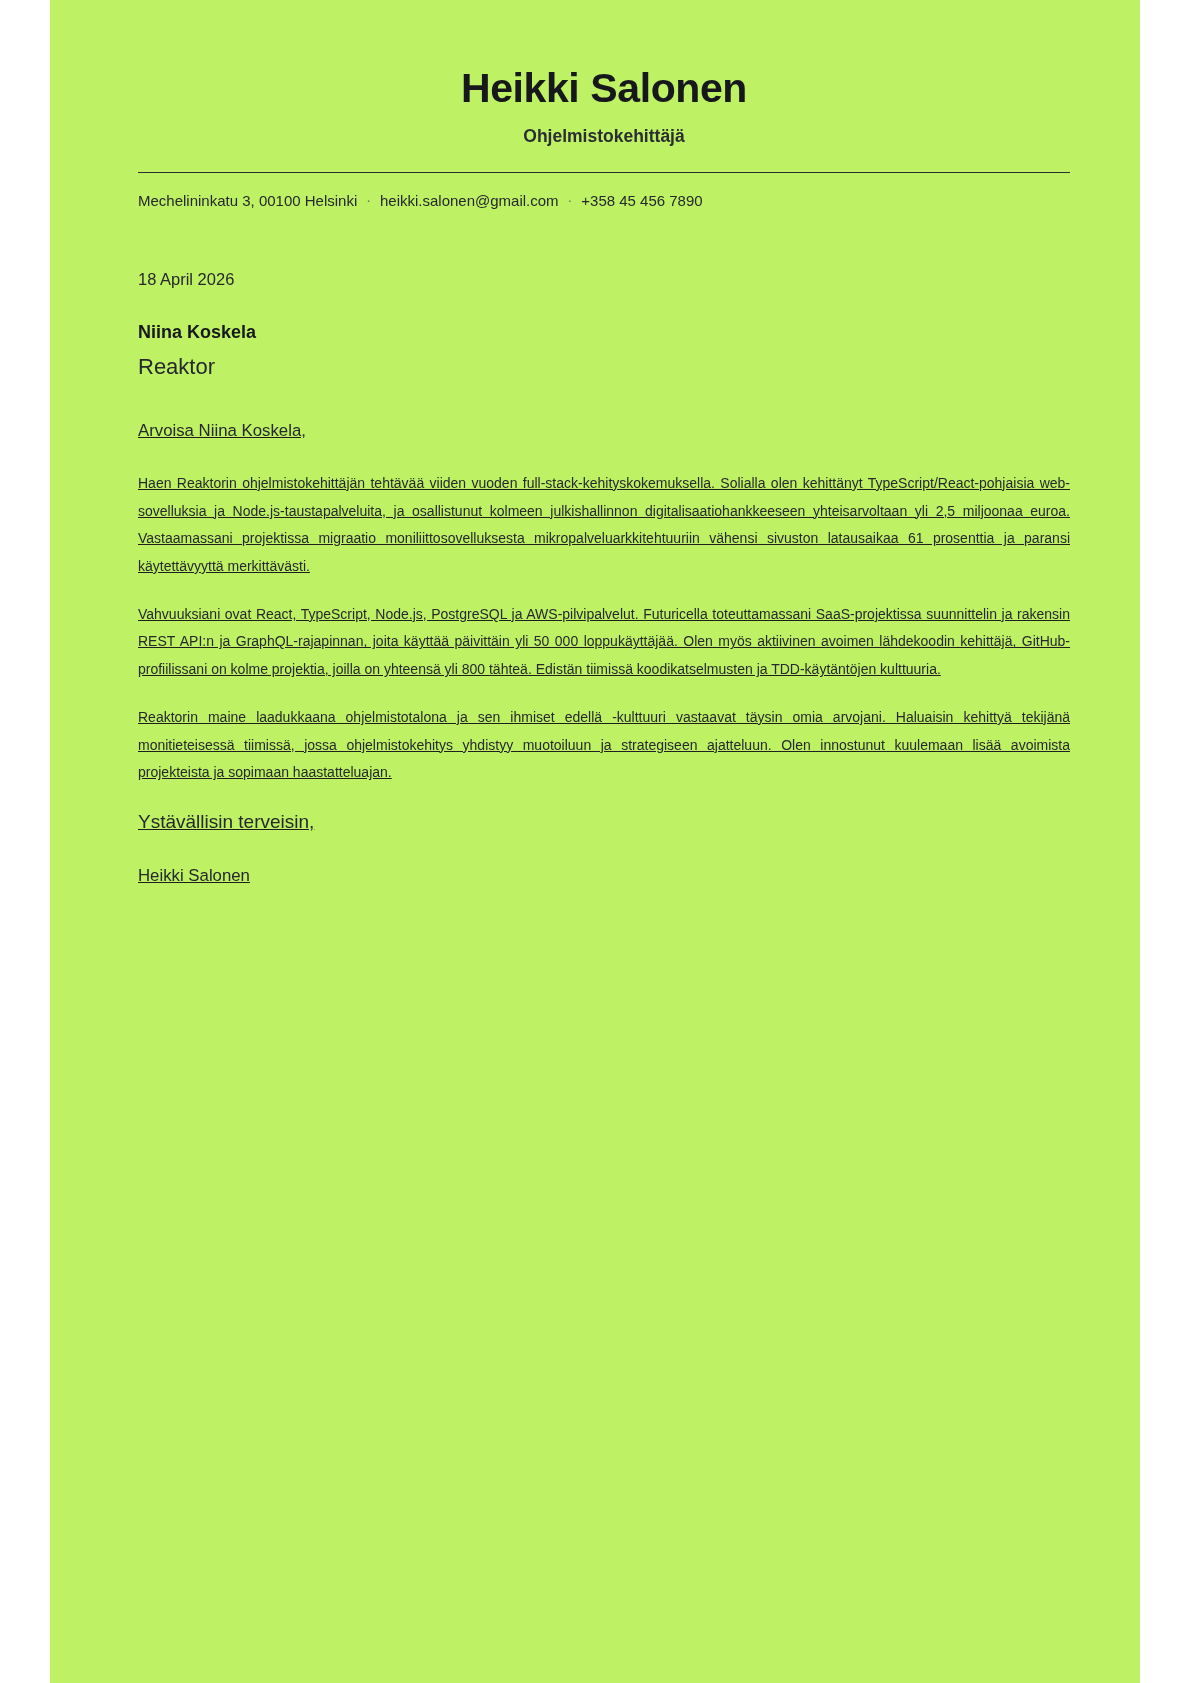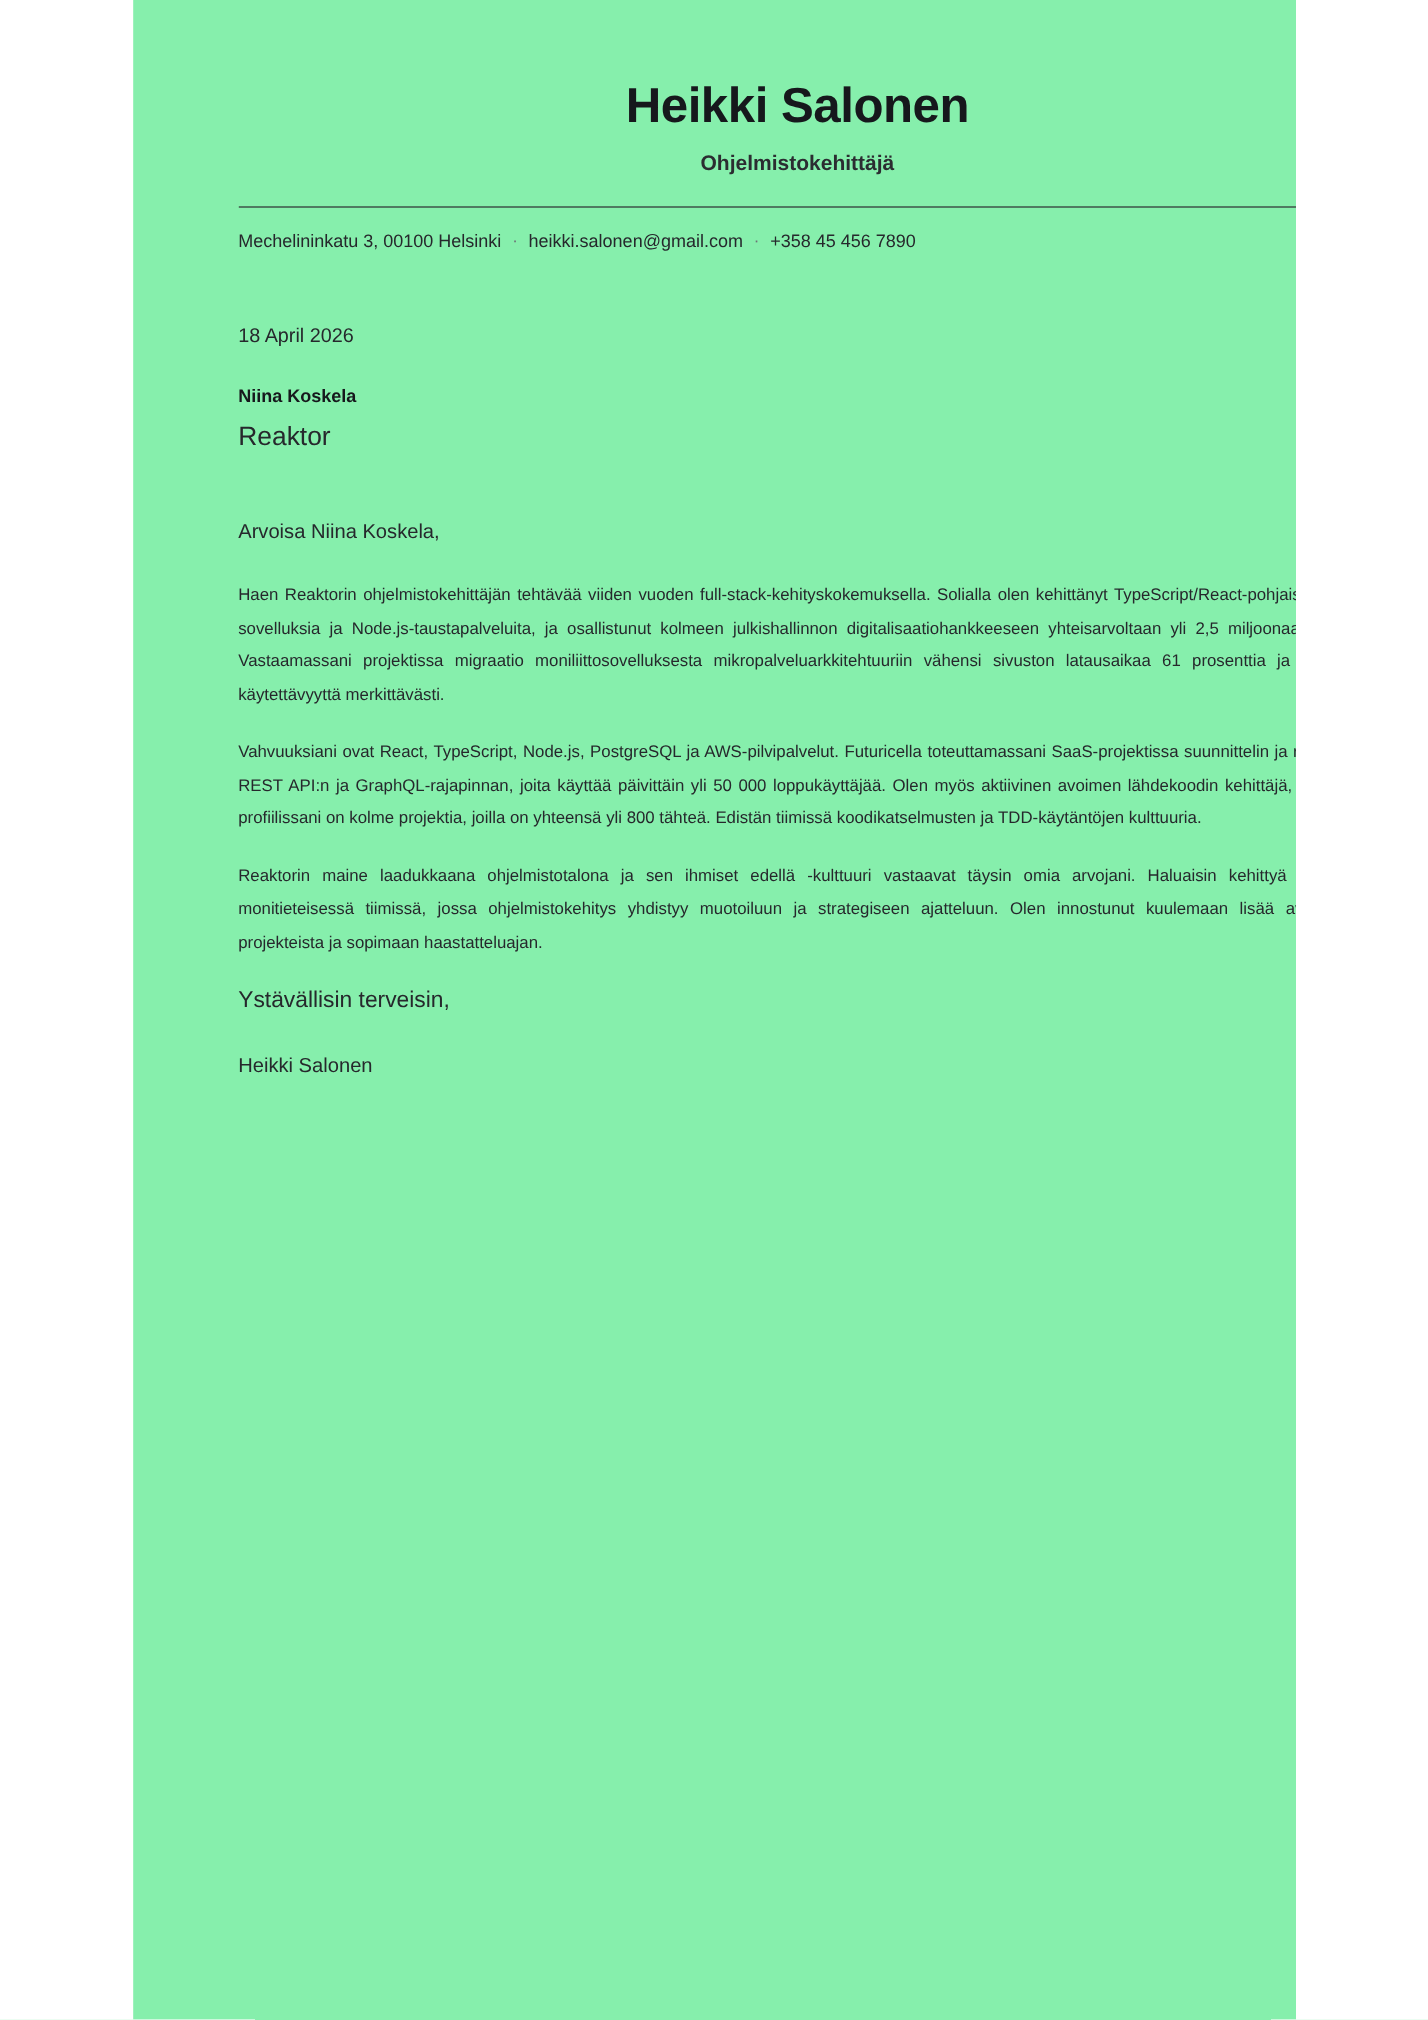--- a/index.html
+++ b/index.html
@@ -7,24 +7,24 @@
     padding: 0;
     background: #ffffff;
   }
   body {
     font-family: "Liberation Sans", "DejaVu Sans", sans-serif;
     color: #1f1f1f;
     -webkit-font-smoothing: antialiased;
   }
   .page {
     position: relative;
-    width: 969px;
+    width: 1090px;
     height: 1683px;
     margin: 0 auto;
-    background: #86efac;
+    background: #bef264;
     box-sizing: border-box;
     padding: 0;
     overflow: hidden;
   }
   .sheet {
     position: absolute;
     left: 88px;
     top: 0;
     width: 932px;
   }
@@ -77,36 +77,37 @@
   }
   .letter-date {
     font-size: 16.5px;
     line-height: 1.5;
     color: #26282c;
   }
   .recipient {
     margin-top: 26px;
   }
   .recipient-name {
-    font-size: 15px;
+    font-size: 18px;
     line-height: 1.6;
     font-weight: 700;
     color: #16181c;
   }
   .recipient-company {
     font-size: 22px;
     line-height: 1.6;
     font-weight: 400;
     color: #26282c;
     margin-top: 3px;
   }
 
   
   .body-copy {
-    margin-top: 48px;
+    margin-top: 32px;
+    text-decoration: underline;
   }
   .salutation {
     font-size: 16.8px;
     line-height: 1.62;
     color: #26282c;
     margin: 0 0 26px 0;
   }
   .para {
     font-size: 14px;
     line-height: 1.98;

